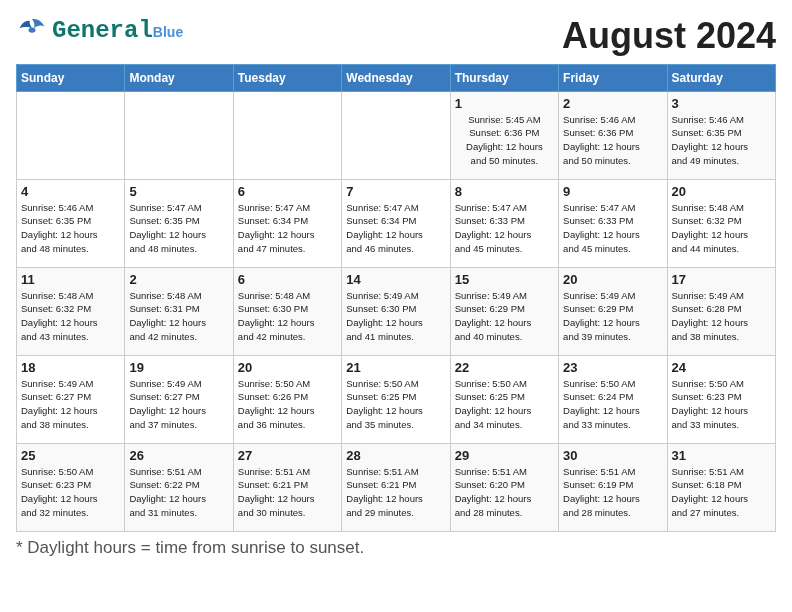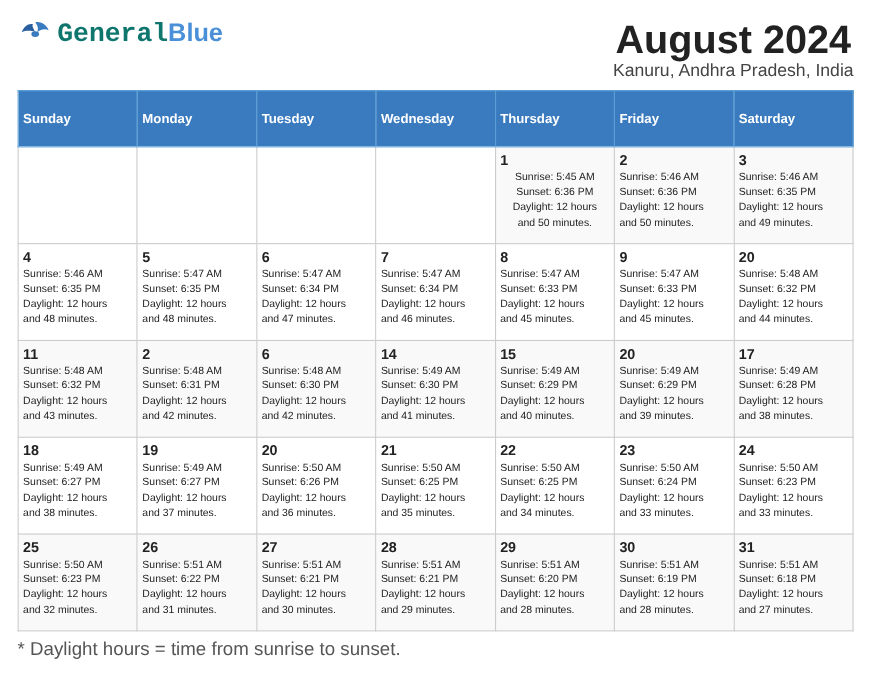--- a/index.html
+++ b/index.html
@@ -41,21 +41,21 @@
     table {
       width: 100%;
       border-collapse: collapse;
       table-layout: fixed;
     }
     thead th {
       background-color: #3a7bbf;
       color: #fff;
       font-size: 12px;
       font-weight: bold;
-      padding: 18px 4px;
+      padding: 6px 4px;
       text-align: left;
       border: 1px solid #5a9fd4;
     }
     tbody td {
       border: 1px solid #ccc;
       vertical-align: top;
       padding: 4px 4px;
       font-size: 10px;
       color: #222;
       height: 88px;
@@ -89,26 +89,25 @@
 <body>
 
 <div class="header">
   <div class="logo">
     <svg class="logo-bird" viewBox="0 0 36 32" xmlns="http://www.w3.org/2000/svg">
       <path d="M18 4 C22 2, 30 6, 32 12 C28 10, 24 11, 20 14 C22 10, 20 6, 18 4Z" fill="#3a7bbf"></path>
       <path d="M16 6 C12 4, 6 8, 4 14 C8 12, 14 12, 18 14 C16 10, 14 6, 16 6Z" fill="#2a5f9f"></path>
       <ellipse cx="18" cy="16" rx="4" ry="3" fill="#3a7bbf"></ellipse>
     </svg>
     <div>
-      <span style="font-size:24px;font-weight:bold;color:#0f766e;font-family:Liberation Mono, monospace;">General</span><span style="font-size:23px;font-weight:bold;color:#4a90d9;">Blue</span>
+      <span style="font-size:24px;font-weight:bold;color:#0f766e;font-family:Liberation Mono, monospace;">General</span><span style="font-size:14px;font-weight:bold;color:#4a90d9;">Blue</span>
     </div>
   </div>
   <div class="title-block">
     <div class="month-year">August 2024</div>
-    <div class="location">Kanuru, Andhra Pradesh, India</div>
   </div>
 </div>
 
 <table>
   <thead>
     <tr>
     <th>Sunday</th>
         <th>Monday</th>
         <th>Tuesday</th>
         <th>Wednesday</th>

